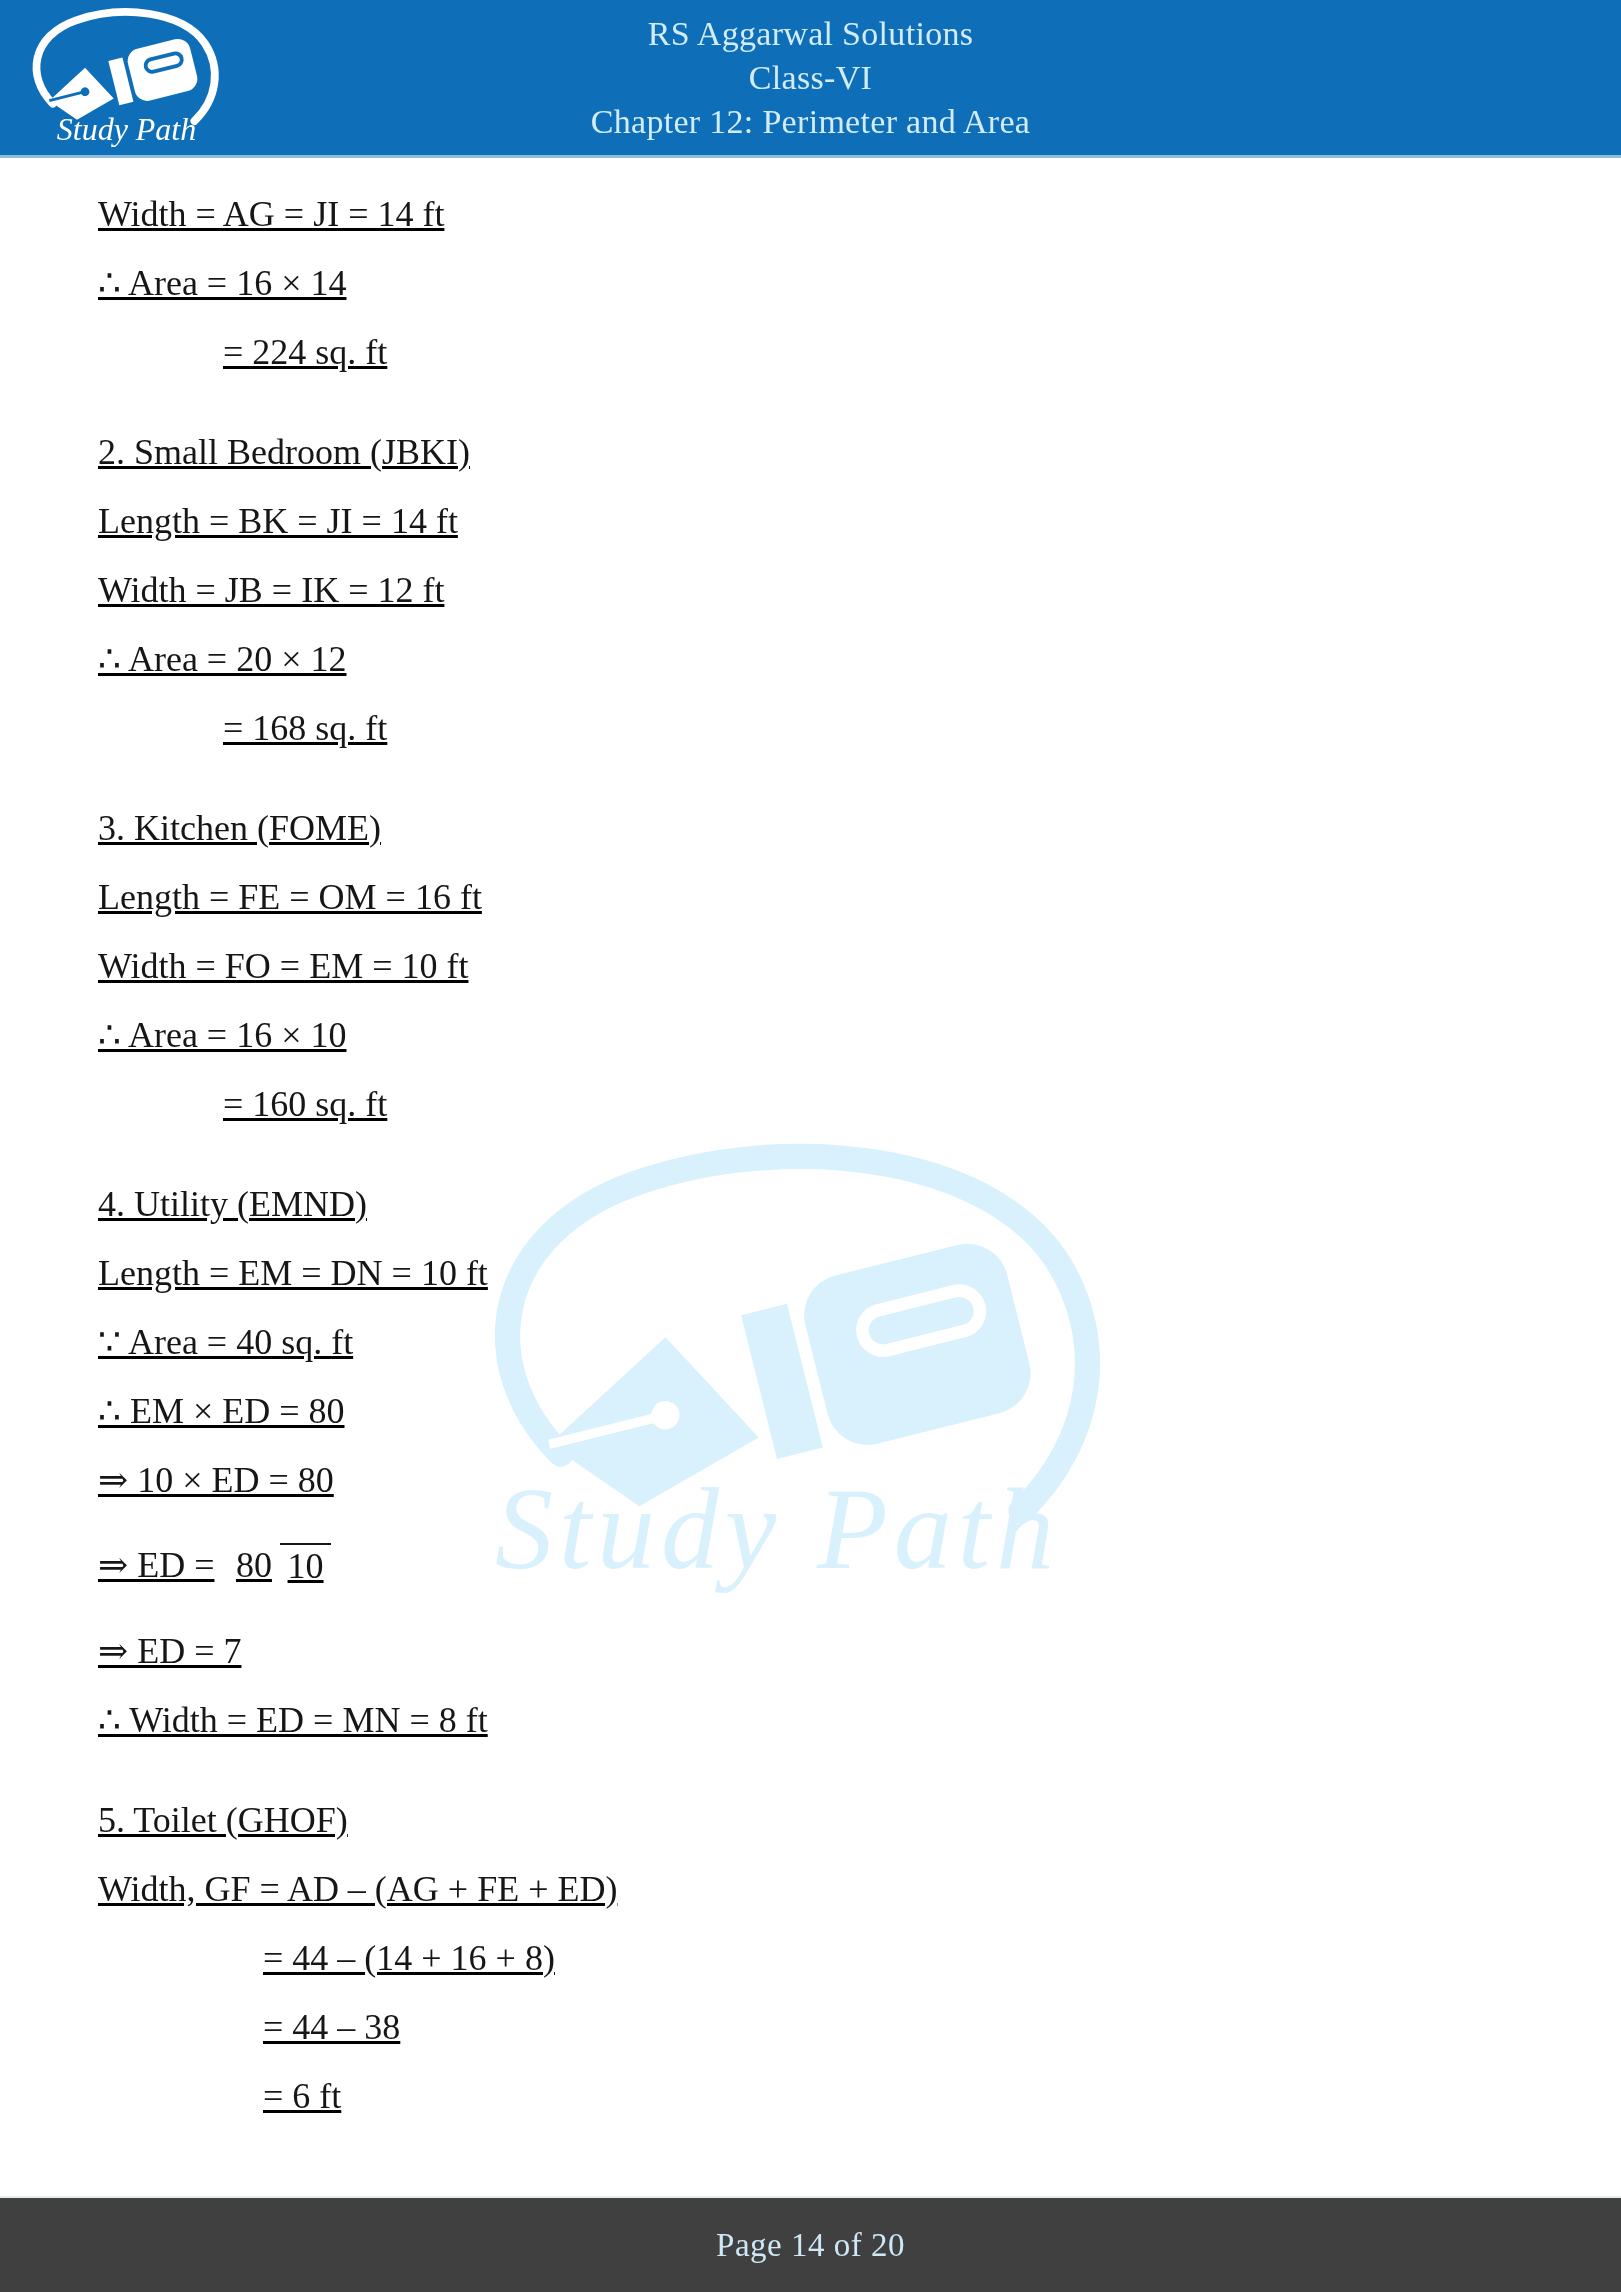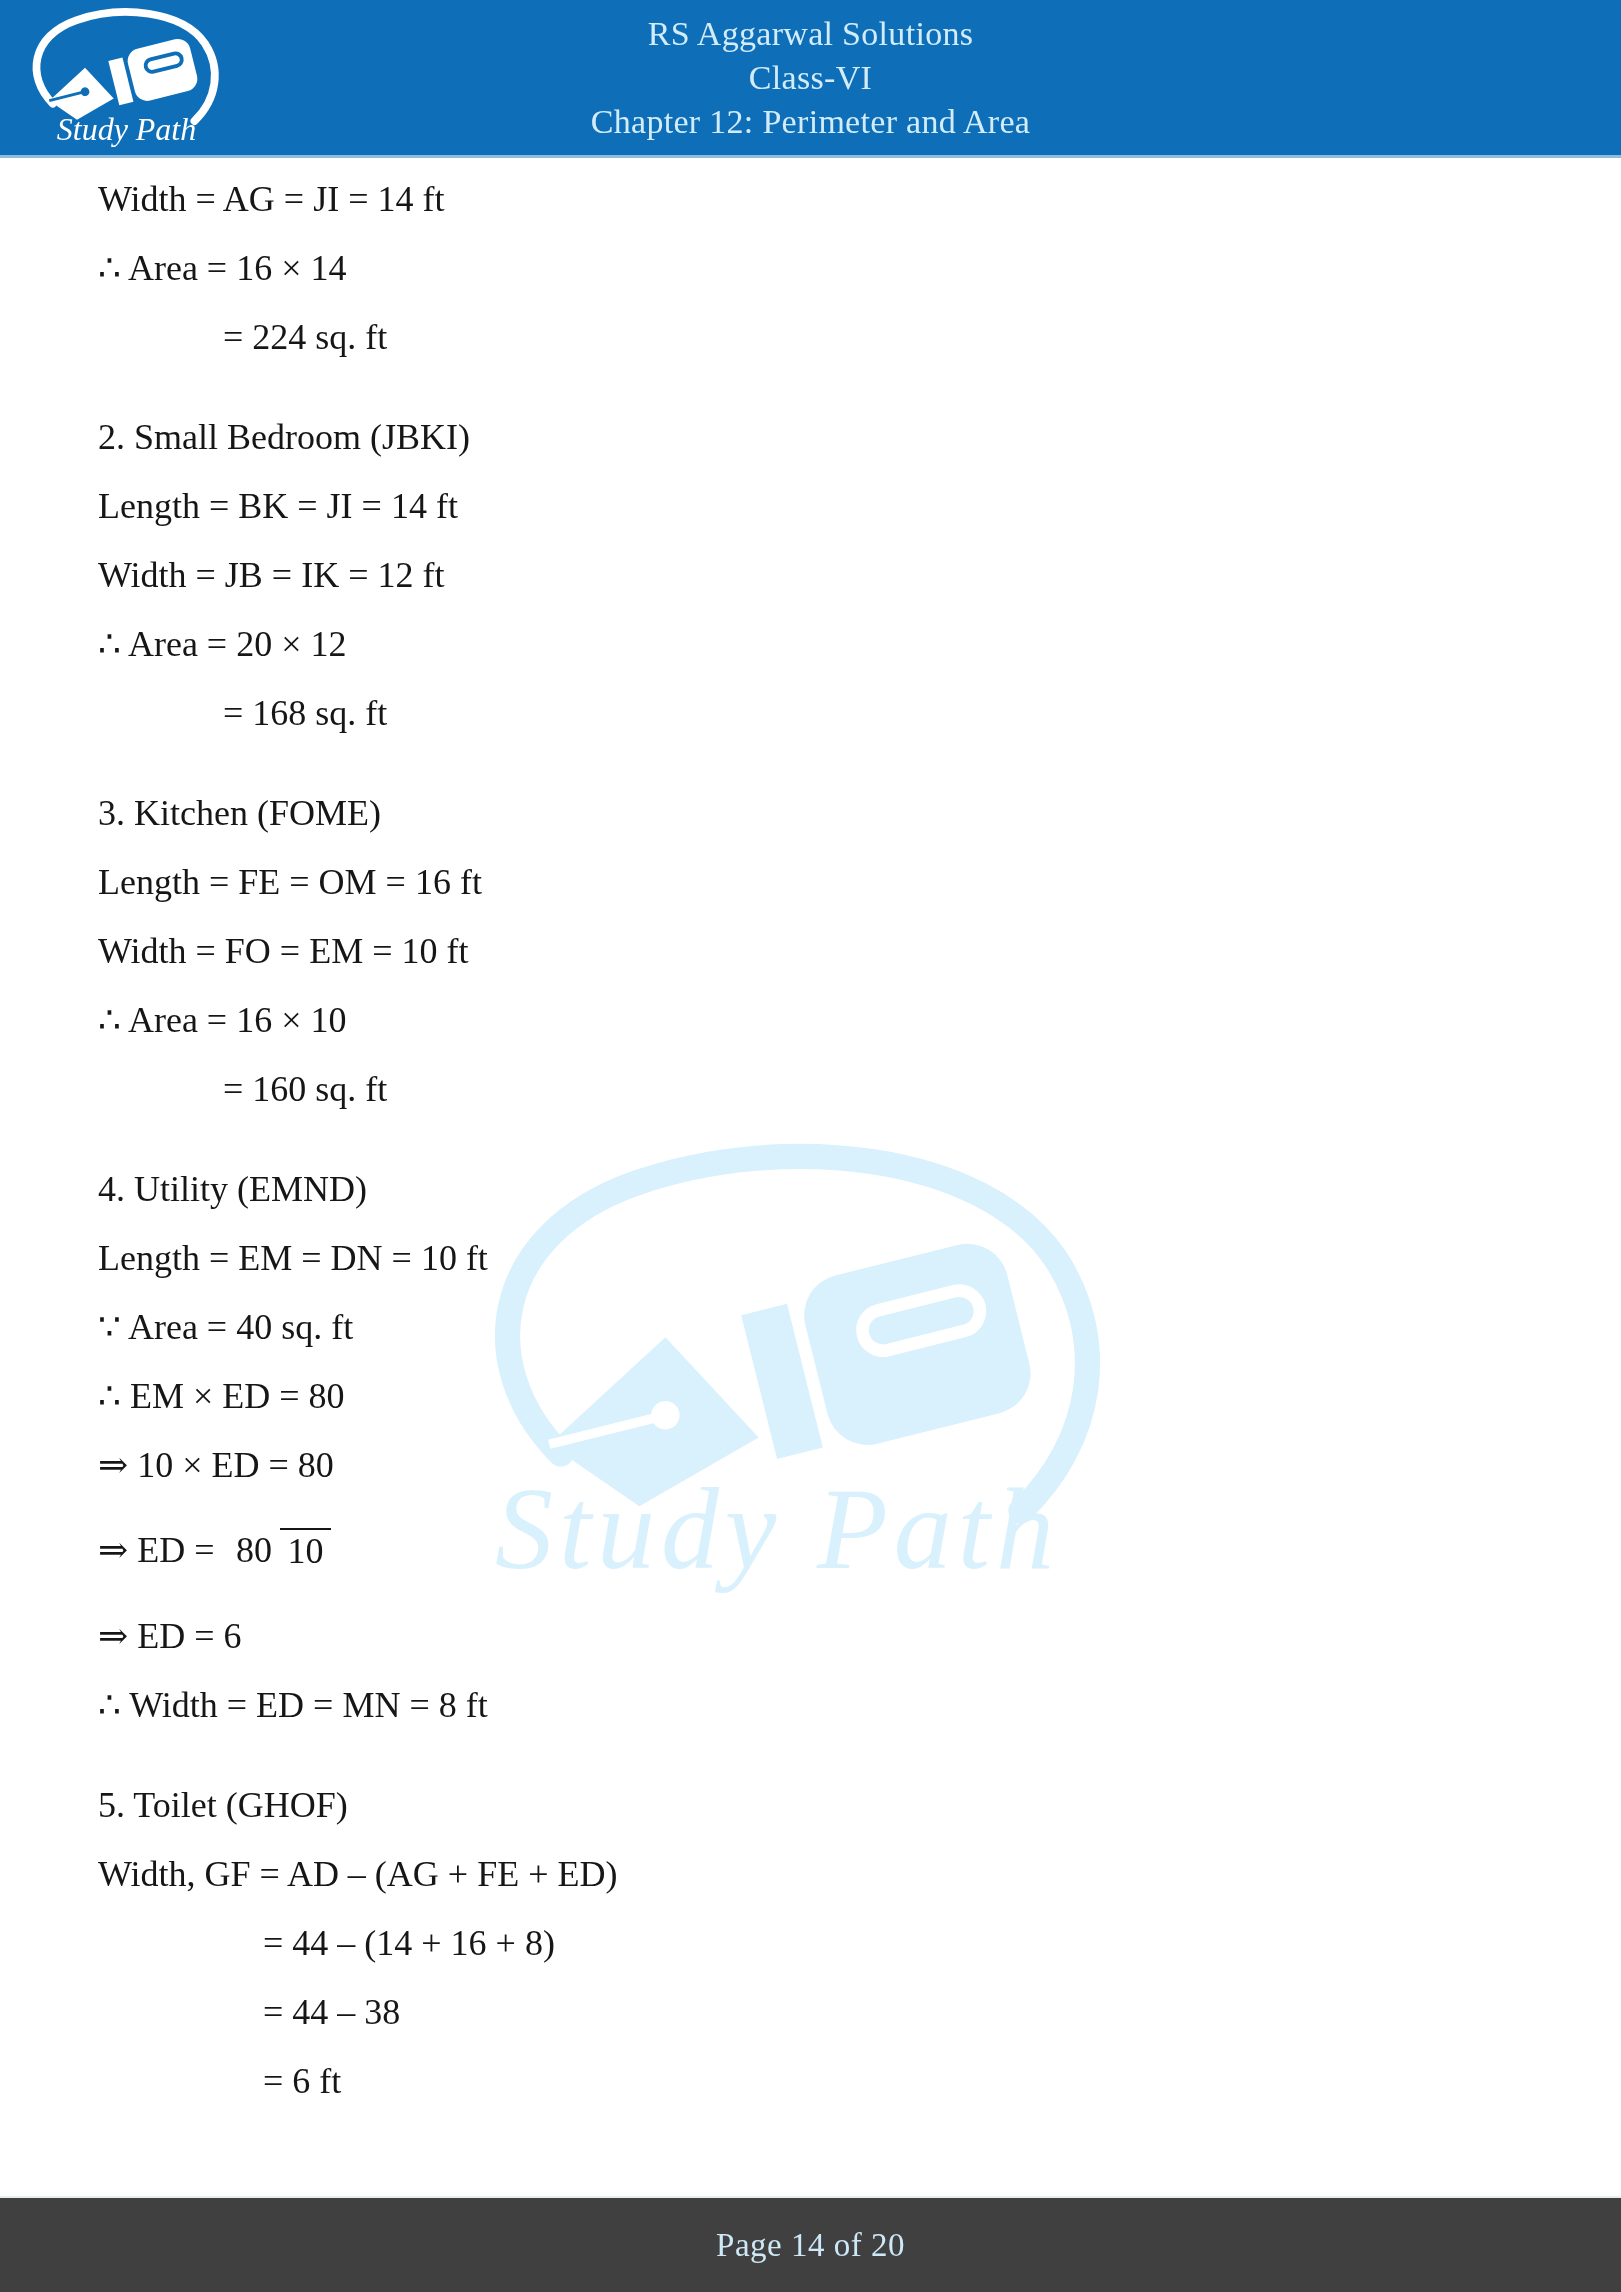--- a/index.html
+++ b/index.html
@@ -25,21 +25,21 @@
     text-align:center;
     color:#d3ecf9;
     font-size:34px;line-height:44px;
     letter-spacing:0.3px;
   }
   
   .content{
     position:absolute;top:159px;left:0;right:0;bottom:98px;
     z-index:1;
   }
-  .lines{position:relative;z-index:2;padding-top:5px;}
+  .lines{position:relative;z-index:2;padding-top:20px;text-decoration:underline;}
   .line{
     height:69px;display:flex;align-items:center;
     font-size:36px;color:#161616;
     margin-left:98px;
     white-space:pre;
   }
   .line.heading{margin-top:31px;}
   .line.indent-1{margin-left:223px;}
   .line.indent-2{margin-left:263px;}
   .line.fraction-row{height:102px;}
@@ -128,21 +128,21 @@
         <div class="line indent-0">Length = FE = OM = 16 ft</div>
         <div class="line indent-0">Width = FO = EM = 10 ft</div>
         <div class="line indent-0">∴ Area = 16 × 10</div>
         <div class="line indent-1">= 160 sq. ft</div>
         <div class="line indent-0 heading">4. Utility (EMND)</div>
         <div class="line indent-0">Length = EM = DN = 10 ft</div>
         <div class="line indent-0">∵ Area = 40 sq. ft</div>
         <div class="line indent-0">∴ EM × ED = 80</div>
         <div class="line indent-0">⇒ 10 × ED = 80</div>
         <div class="line indent-0 fraction-row"><span>⇒ ED =</span><span class="fraction"><span class="num">80</span><span class="den">10</span></span></div>
-        <div class="line indent-0">⇒ ED = 6</div>
+        <div class="line indent-0">⇒ ED = 7</div>
         <div class="line indent-0">∴ Width = ED = MN = 8 ft</div>
         <div class="line indent-0 heading">5. Toilet (GHOF)</div>
         <div class="line indent-0">Width, GF = AD – (AG + FE + ED)</div>
         <div class="line indent-2">= 44 – (14 + 16 + 8)</div>
         <div class="line indent-2">= 44 – 38</div>
         <div class="line indent-2">= 6 ft</div>
       </div>
   </main>
 
   <footer class="footer">

